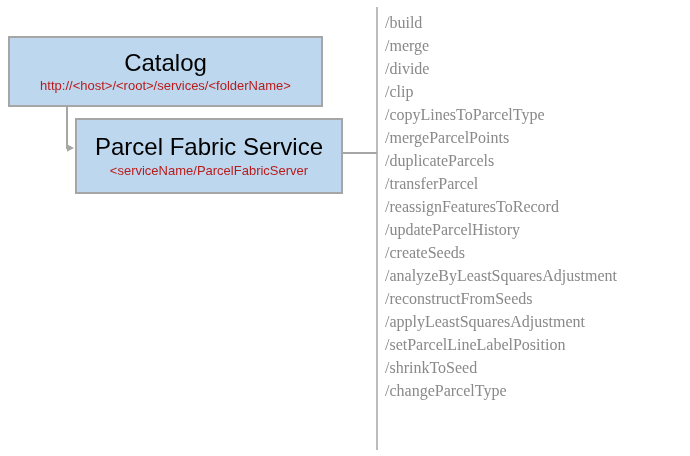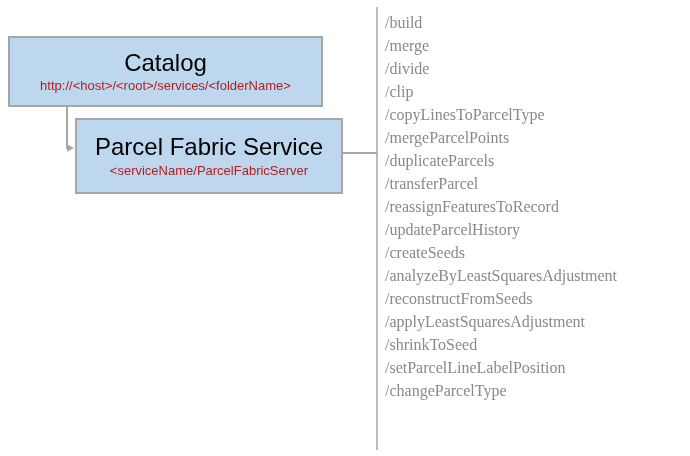--- a/index.html
+++ b/index.html
@@ -107,18 +107,18 @@
       <div class="endpoint">/copyLinesToParcelType</div>
       <div class="endpoint">/mergeParcelPoints</div>
       <div class="endpoint">/duplicateParcels</div>
       <div class="endpoint">/transferParcel</div>
       <div class="endpoint">/reassignFeaturesToRecord</div>
       <div class="endpoint">/updateParcelHistory</div>
       <div class="endpoint">/createSeeds</div>
       <div class="endpoint">/analyzeByLeastSquaresAdjustment</div>
       <div class="endpoint">/reconstructFromSeeds</div>
       <div class="endpoint">/applyLeastSquaresAdjustment</div>
+      <div class="endpoint">/setParcelLineLabelPosition</div>
       <div class="endpoint">/shrinkToSeed</div>
-      <div class="endpoint">/setParcelLineLabelPosition</div>
       <div class="endpoint">/changeParcelType</div>
     </div>
 
 </div>
 
 </body></html>

